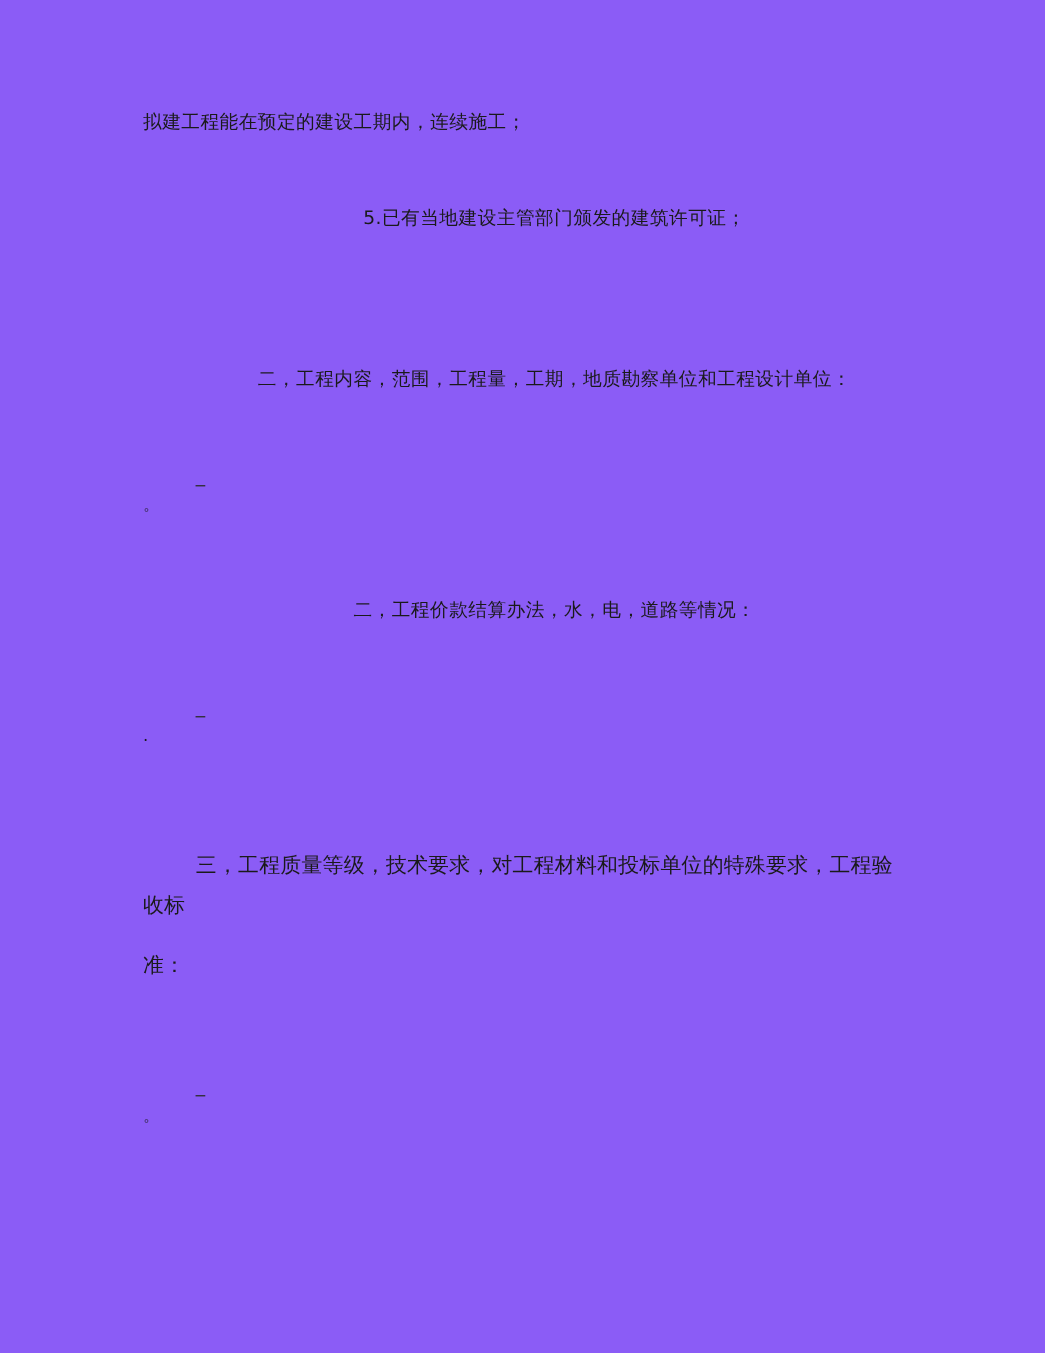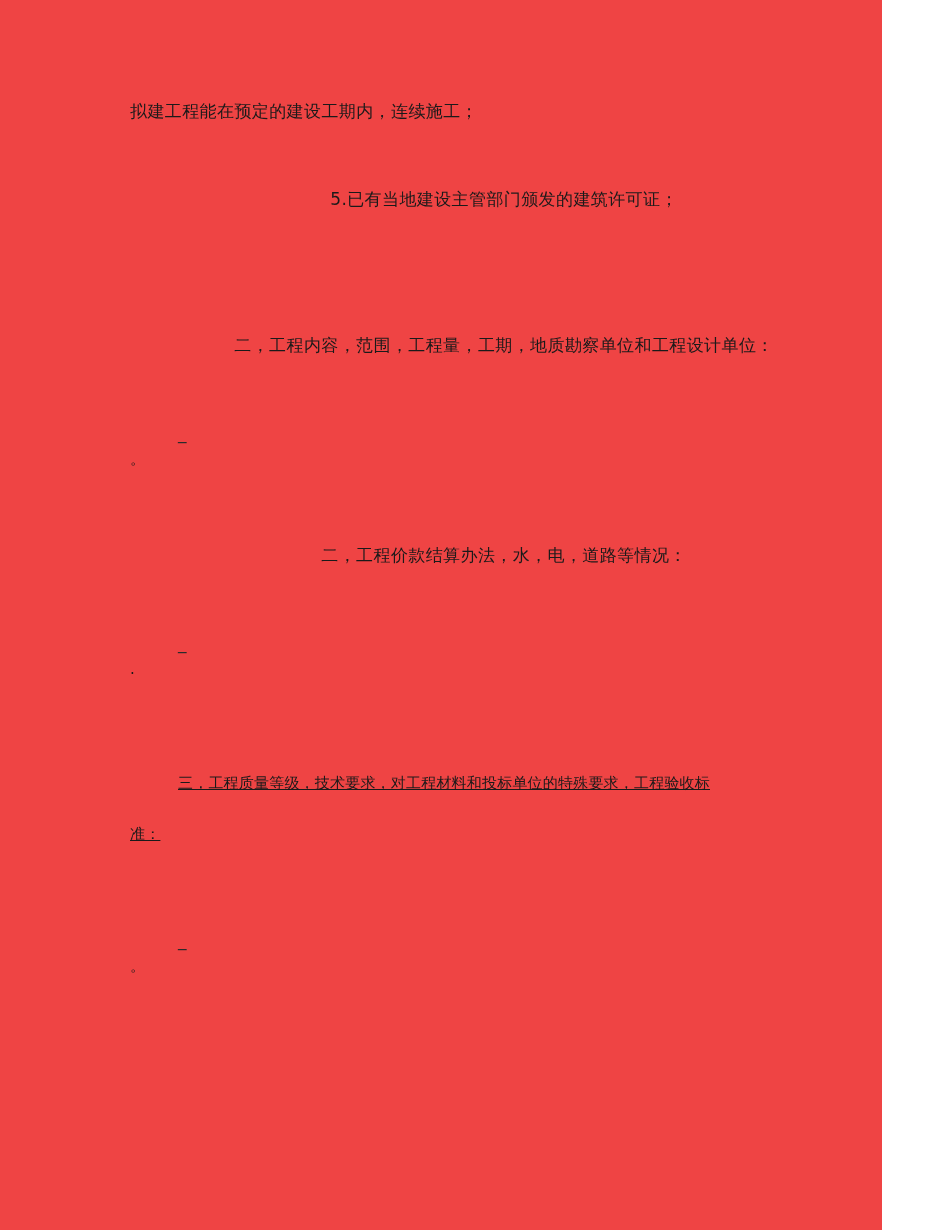--- a/index.html
+++ b/index.html
@@ -8,23 +8,23 @@
     background: #ffffff;
   }
   body {
     width: 950px;
     height: 1230px;
     font-family: "Liberation Serif", "DejaVu Serif", serif;
     color: #000000;
   }
   .page {
     position: relative;
-    width: 882px;
+    width: 950px;
     height: 1230px;
-    background: #ef4444;
+    background: #8b5cf6;
     box-sizing: border-box;
     padding: 0;
     overflow: hidden;
   }
   .doc-body {
     position: absolute;
     left: 130px;
     top: 96px;
     width: 700px;
   }
@@ -47,26 +47,25 @@
   .spacer-l  { height: 58px; }
   .spacer-xl { height: 70px; }
   .tiny {
     font-size: 15px;
     line-height: 22px;
     margin: 0;
     color: #1a1a1a;
     font-family: "DejaVu Sans", "Liberation Sans", sans-serif;
   }
   .wrapline {
-    font-size: 15px;
+    font-size: 19px;
     line-height: 36px;
     color: #1a1a1a;
     font-family: "DejaVu Sans", "Liberation Sans", sans-serif;
     letter-spacing: 0.2px;
-    text-decoration: underline;
   }
 </style>
 </head>
 <body>
 
 <div class="page">
   <div class="doc-body">
 
     <p class="para">拟建工程能在预定的建设工期内，连续施工；</p>
 

